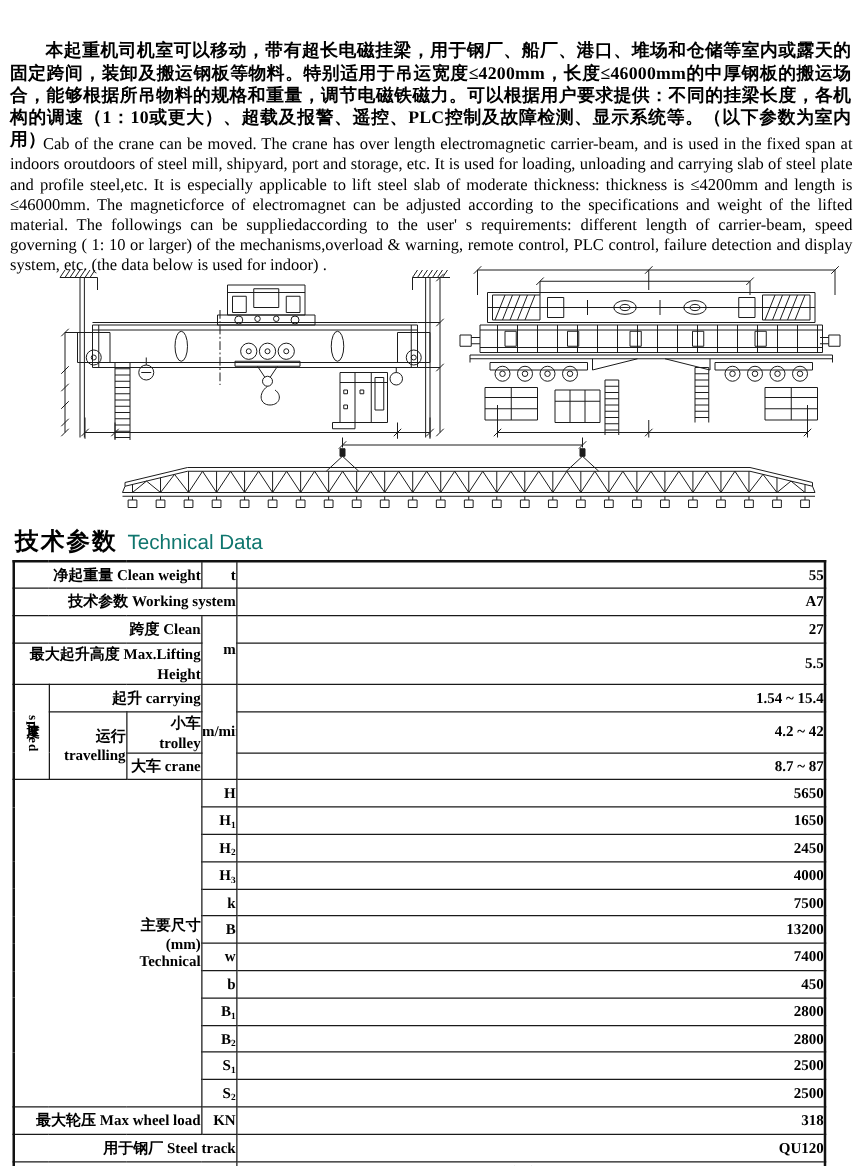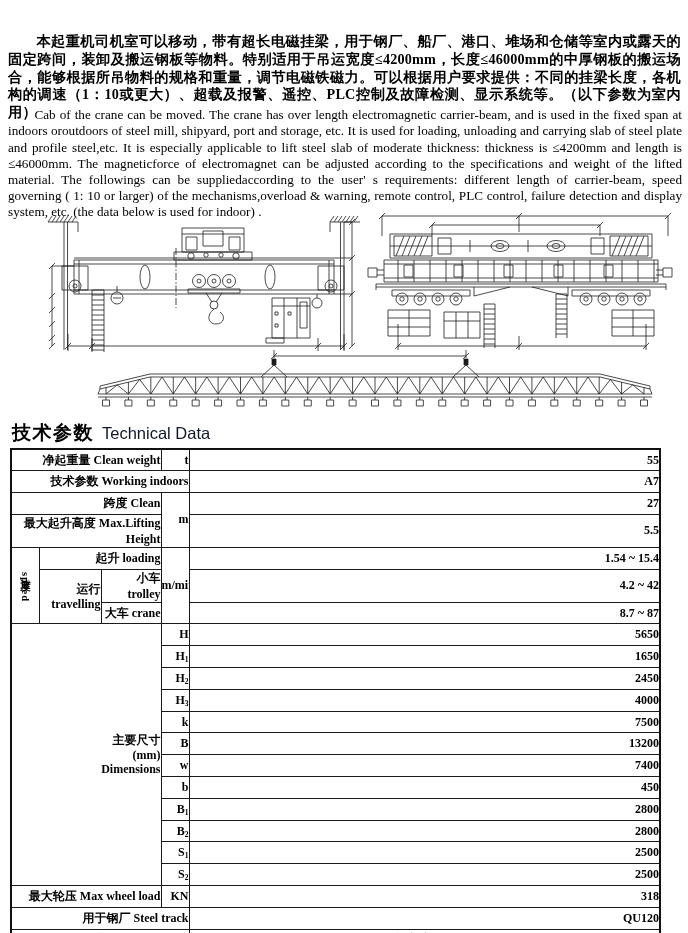--- a/index.html
+++ b/index.html
@@ -8,21 +8,21 @@
   .abs{position:absolute}
   #zhp{top:19px;left:8px;width:673px;font-weight:bold;font-size:14.2px;line-height:17.7px;
        text-align:justify;text-indent:2em;letter-spacing:.2px}
   #enp{top:94px;left:8px;width:674px;font-weight:normal;font-size:13.2px;line-height:16.2px;
        text-align:justify;text-indent:2em}
   #drw{top:206px;left:0}
   #hd{top:420px;left:12px;white-space:nowrap}
   #hd .zh{font-family:"Liberation Sans","DejaVu Sans",sans-serif;font-weight:bold;
           font-size:19px;letter-spacing:1.5px}
   #hd .en{font-family:"Liberation Sans","DejaVu Sans",sans-serif;font-size:16.5px;
-          margin-left:8px;color:#0f172a}
+          margin-left:8px;color:#0f766e}
   #tbl{top:448px;left:10px;border-collapse:collapse;table-layout:fixed;width:649px;
        font-size:12px;font-weight:bold;border:2px solid #111}
   #tbl td{border:1px solid #1a1a1a;text-align:right;vertical-align:middle;padding:0;overflow:hidden}
   #tbl tr{height:21.8px}
   #tbl sub{font-size:7.5px;line-height:0;vertical-align:-2px}
   .stack span{display:block;line-height:1.2}
   .vcell{writing-mode:vertical-lr;text-orientation:mixed;margin:0 auto;font-size:10.5px;
          letter-spacing:1px;line-height:1.1;max-height:62px}
   .vcell span{display:inline}
   svg line,svg rect,svg circle,svg ellipse,svg polyline,svg path{vector-effect:non-scaling-stroke}
@@ -440,57 +440,57 @@
       <col style="width:28px">
       <col style="width:471px">
     </colgroup>
   <tbody>
   <tr>
     <td colspan="3"><span>净起重量</span> <span>Clean weight</span></td>
     <td>t</td>
     <td>55</td>
   </tr>
   <tr>
-    <td colspan="4"><span>技术参数</span> <span>Working indoors</span></td>
+    <td colspan="4"><span>技术参数</span> <span>Working system</span></td>
     <td>A7</td>
   </tr>
   <tr>
     <td colspan="3"><span>跨度</span> <span>Clean</span></td>
     <td rowspan="2">m</td>
     <td>27</td>
   </tr>
   <tr>
     <td colspan="3"><span>最大起升高度</span> <span>Max.Lifting Height</span></td>
     <td>5.5</td>
   </tr>
   <tr>
     <td rowspan="3">
           <div class="vcell"><span>速度</span><span>speed</span></div>
         </td>
-    <td colspan="2"><span>起升</span> <span>loading</span></td>
+    <td colspan="2"><span>起升</span> <span>carrying</span></td>
     <td rowspan="3">m/min</td>
     <td>1.54 ~ 15.4</td>
   </tr>
   <tr>
     <td rowspan="2" class="stack">
           <span>运行</span>
           <span>travelling</span>
         </td>
     <td><span>小车</span> <span>trolley</span></td>
     <td>4.2 ~ 42</td>
   </tr>
   <tr>
     <td><span>大车</span> <span>crane</span></td>
     <td>8.7 ~ 87</td>
   </tr>
   <tr>
     <td colspan="3" rowspan="12" class="stack">
           <span>主要尺寸</span>
           <span>(mm)</span>
-          <span>Dimensions</span>
+          <span>Technical</span>
         </td>
     <td><span>H</span><sub></sub></td>
     <td>5650</td>
   </tr>
   <tr>
         <td><span>H</span><sub>1</sub></td>
         <td>1650</td>
       </tr>
   <tr>
         <td><span>H</span><sub>2</sub></td>

